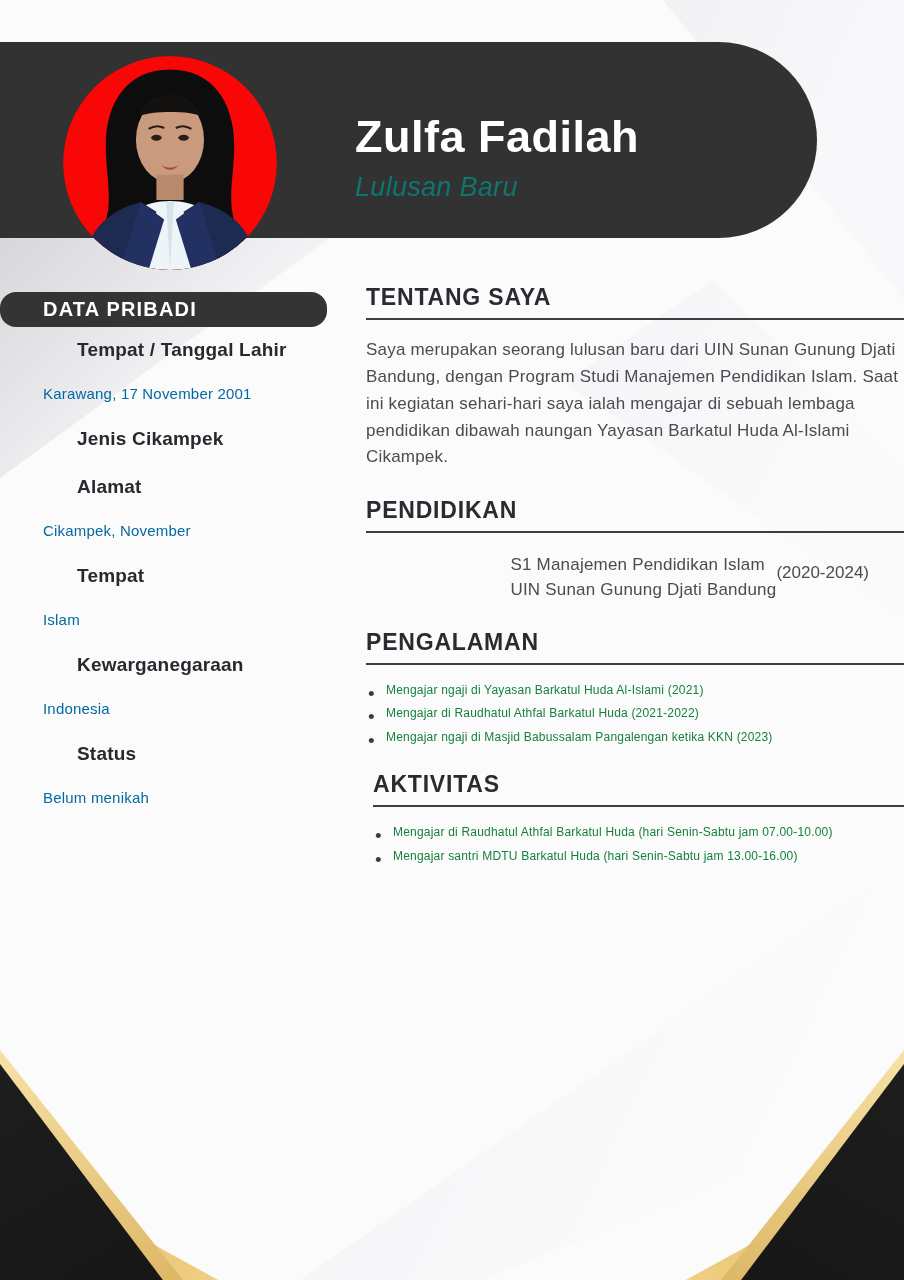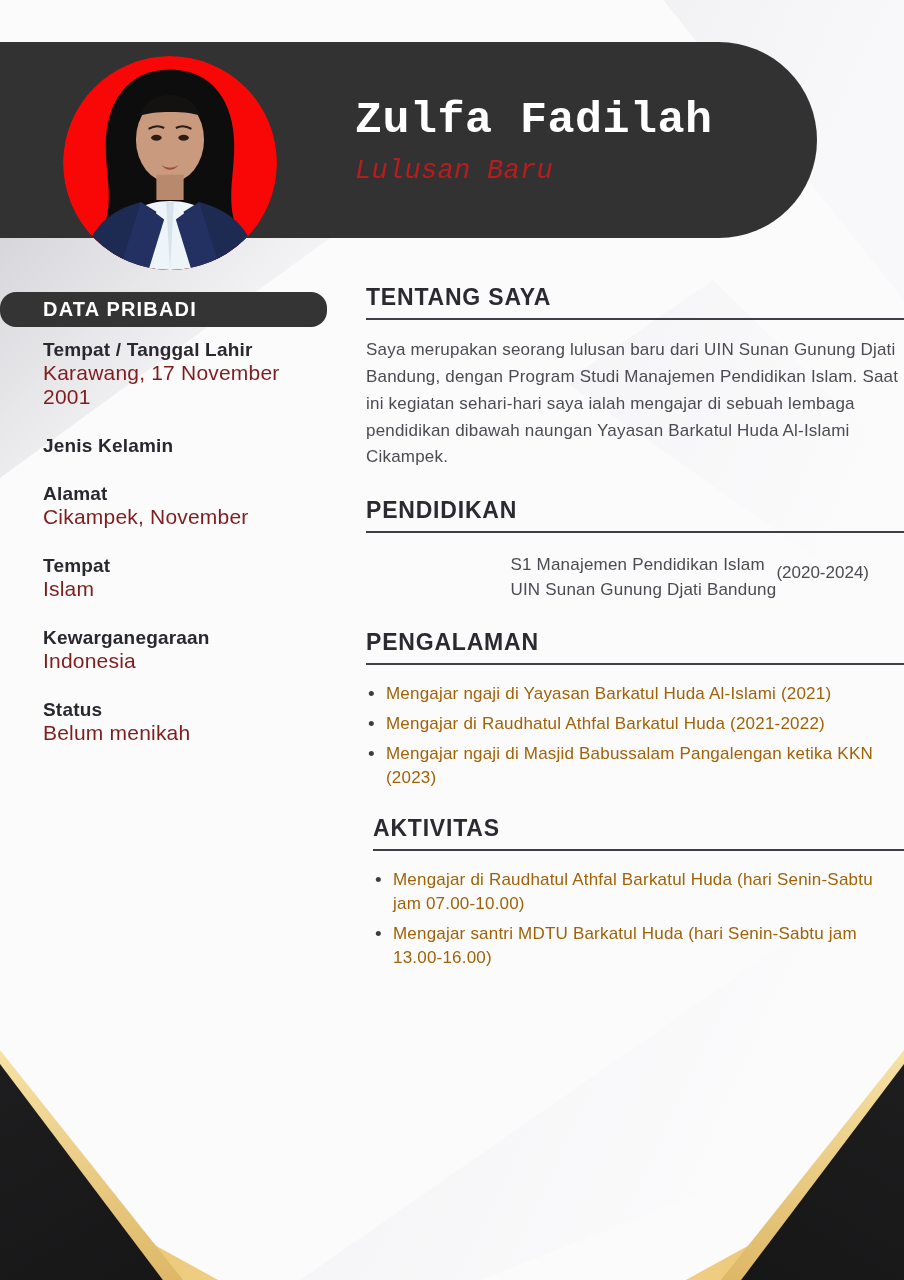--- a/index.html
+++ b/index.html
@@ -81,48 +81,48 @@
     background: linear-gradient(-150deg, #353537, #131314 85%);
     clip-path: polygon(904px 1064px, 726px 1300px, 904px 1300px);
   }
 
   
   .header-band {
     position: absolute; left: 0; top: 42px; width: 817px; height: 196px;
     background: #323233;
     border-radius: 0 98px 98px 0;
   }
-  .header-text { position: absolute; left: 355px; top: 96px; font-family: Liberation Mono, monospace; }
+  .header-text { position: absolute; left: 355px; top: 112px; }
   .header-name {
     color: #ffffff; font-size: 45px; font-weight: 700; letter-spacing: .5px;
     line-height: 1.1;
   }
   .header-subtitle {
-    color: #b91c1c; font-size: 27px; font-style: italic; margin-top: 10px;
+    color: #0f766e; font-size: 27px; font-style: italic; margin-top: 10px;
     letter-spacing: .3px;
   }
   .photo-wrap {
     position: absolute; left: 63px; top: 56px; width: 214px; height: 214px;
     border-radius: 50%; overflow: hidden;
   }
   .photo-wrap svg { display: block; width: 100%; height: 100%; }
 
   
   .sidebar { position: absolute; left: 0; top: 292px; width: 340px; }
   .sidebar-title-bar {
     width: 327px; height: 35px; background: #343435;
     display: flex; align-items: center; padding-left: 43px; border-radius: 16px;
   }
   .sidebar-title {
     color: #ffffff; font-size: 20px; font-weight: 700; letter-spacing: 1.2px;
   }
   .sidebar-items { padding: 12px 20px 0 43px; }
   .sb-item { margin-bottom: 26px; }
-  .sb-label { font-size: 19px; font-weight: 700; color: #28282e; letter-spacing: .2px; }
-  .sb-value { font-size: 21px; color: #7f1d1d; margin-top: 0; letter-spacing: .2px; }
+  .sb-label { font-size: 19px; font-weight: 700; color: #28282e; letter-spacing: .2px; margin-left: 34px; }
+  .sb-value { font-size: 15px; color: #0369a1; margin-top: 24px; letter-spacing: .2px; }
 
   
   .main { position: absolute; left: 366px; top: 284px; width: 547px; }
   .section-title {
     font-size: 23px; font-weight: 700; color: #2a2a30; letter-spacing: .8px;
   }
   .section-rule {
     height: 2px; background: #3e3e44; margin-top: 7px; width: 100%;
   }
   .about-body {
@@ -131,22 +131,22 @@
   }
   .sec { margin-top: 0; }
   .sec + .sec { margin-top: 26px; }
 
   .edu-row { display: flex; justify-content: flex-end; margin-top: 20px; }
   .edu-left { font-size: 17px; line-height: 1.45; color: #4b4b52; letter-spacing: .2px; }
   .edu-years { font-size: 17px; color: #4b4b52; padding-top: 10px; padding-right: 44px; }
 
   ul.blist { list-style: none; margin-top: 17px; }
   ul.blist li {
-    position: relative; padding-left: 20px; font-size: 17px; line-height: 1.38;
-    color: #a16207; margin-bottom: 7px; letter-spacing: .2px; max-width: 510px;
+    position: relative; padding-left: 20px; font-size: 12px; line-height: 1.38;
+    color: #15803d; margin-bottom: 7px; letter-spacing: .2px; max-width: 510px;
   }
   ul.blist li::before {
     content: "•"; position: absolute; left: 2px; top: -1px; color: #3c3c42; font-size: 19px;
   }
   .aktivitas-block { margin-top: 28px; padding-left: 7px; }
 </style>
 </head>
 <body>
 
 <div class="page">
@@ -212,21 +212,21 @@
   <div class="sidebar">
     <div class="sidebar-title-bar">
       <span class="sidebar-title">DATA PRIBADI</span>
     </div>
     <div class="sidebar-items">
       <div class="sb-item">
         <div class="sb-label">Tempat / Tanggal Lahir</div>
         <div class="sb-value">Karawang, 17 November 2001</div>
       </div>
       <div class="sb-item">
-        <div class="sb-label">Jenis Kelamin</div>
+        <div class="sb-label">Jenis Cikampek</div>
       </div>
       <div class="sb-item">
         <div class="sb-label">Alamat</div>
         <div class="sb-value">Cikampek, November</div>
       </div>
       <div class="sb-item">
         <div class="sb-label">Tempat</div>
         <div class="sb-value">Islam</div>
       </div>
       <div class="sb-item">

